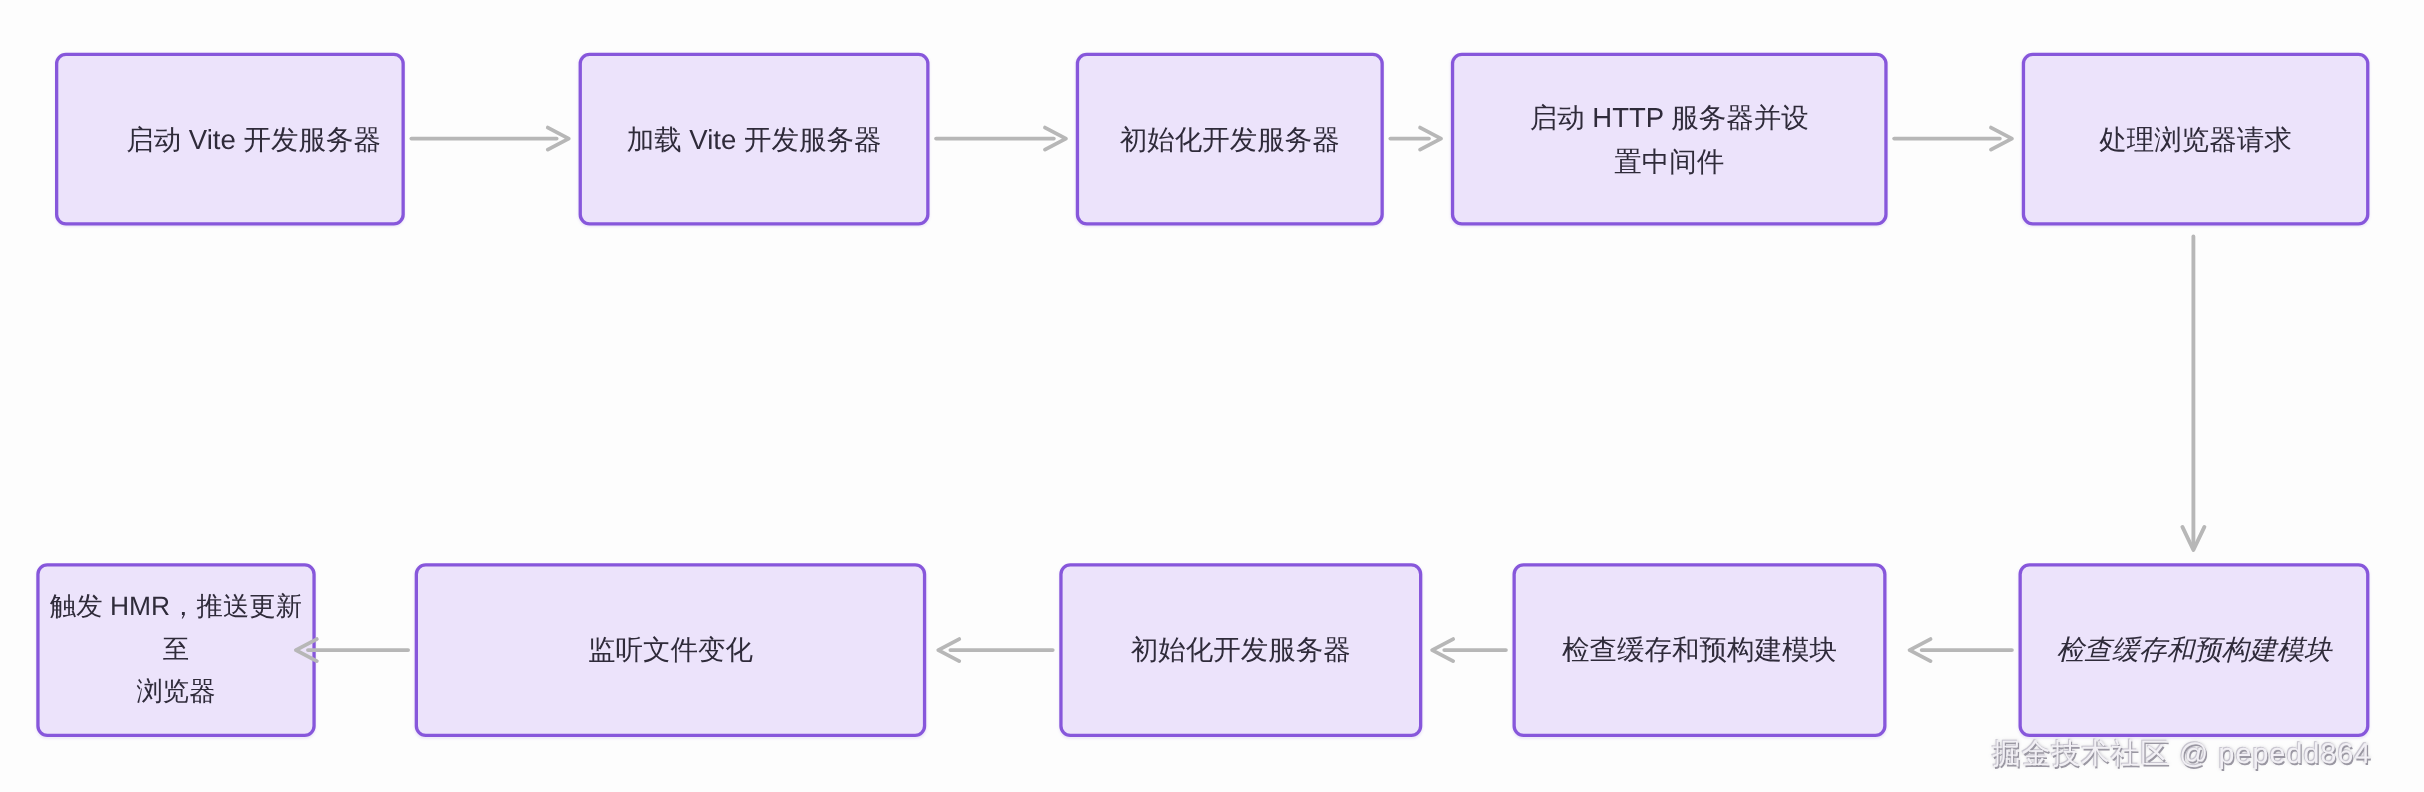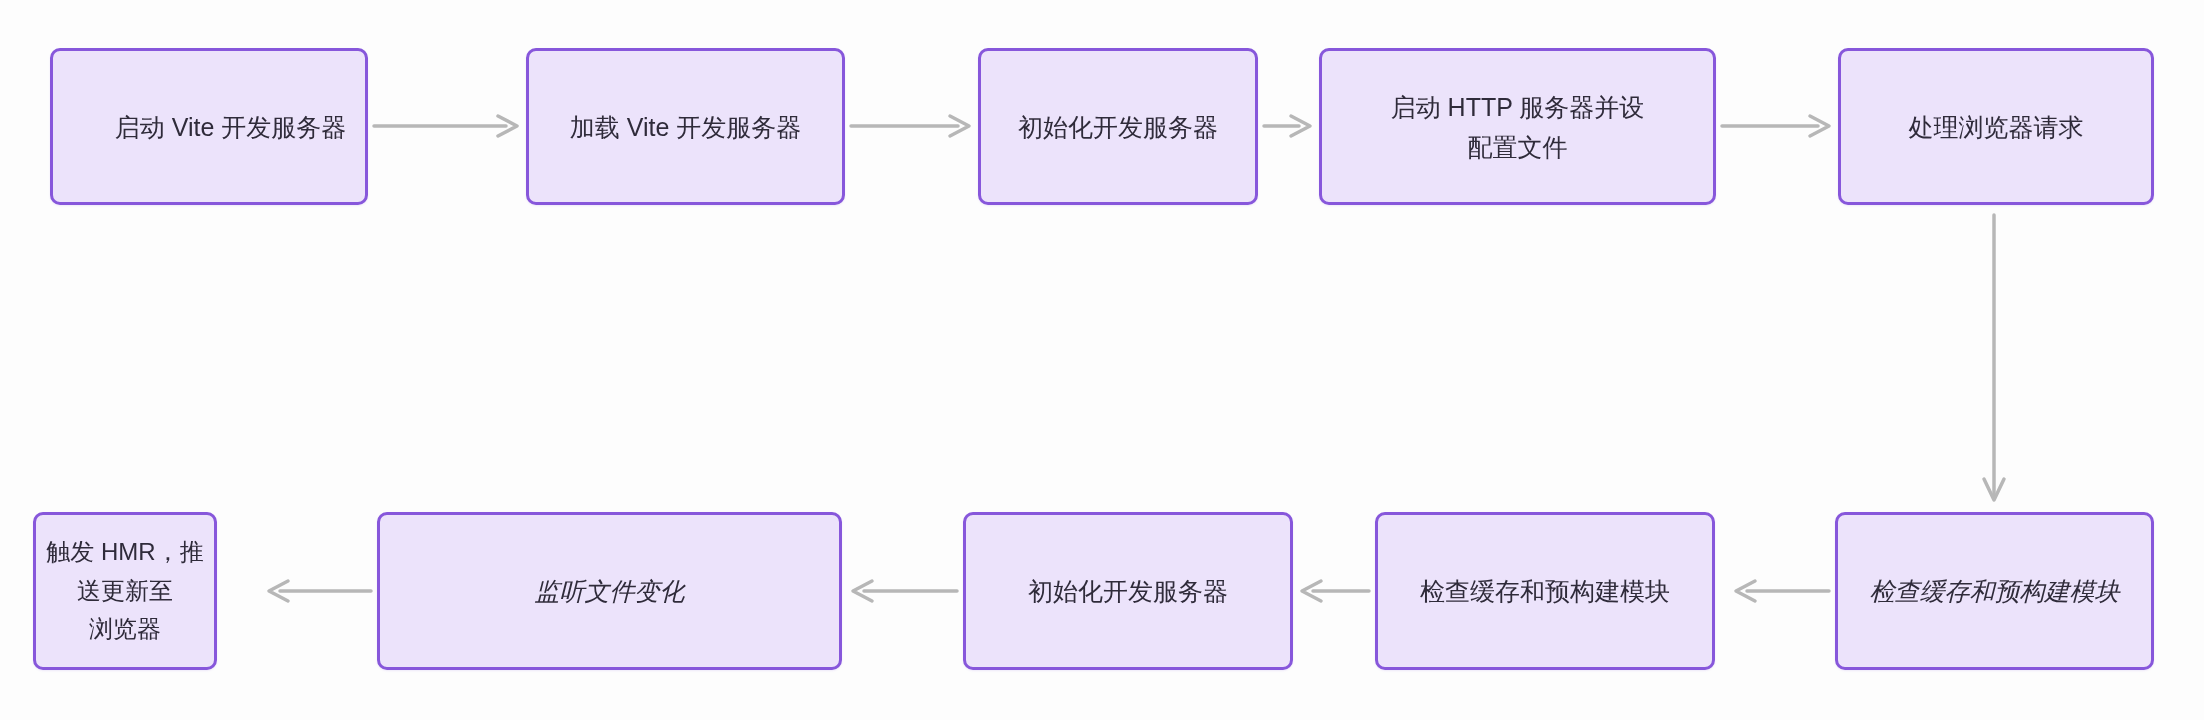--- a/index.html
+++ b/index.html
@@ -26,22 +26,22 @@
     white-space:pre-line;
     box-shadow:0 1px 2px rgba(135,87,219,0.12);
   }
   .row-top .node{top:48px;}
   .row-bottom .node{top:512px;height:158px;}
   .t0{left:50px;width:318px;padding-left:43px;}
   .t1{left:526px;width:319px;}
   .t2{left:978px;width:280px;text-align:center;}
   .t3{left:1319px;width:397px;}
   .t4{left:1838px;width:316px;}
-  .b0{left:33px;width:184px;font-size:24px;padding:0 6px;}
-  .b1{left:377px;width:465px;font-style:italic;}
+  .b0{left:33px;width:254px;font-size:24px;padding:0 6px;}
+  .b1{left:377px;width:465px;}
   .b2{left:963px;width:330px;}
   .b3{left:1375px;width:340px;}
   .b4{left:1835px;width:319px;font-style:italic;}
   svg.arrow{position:absolute;overflow:visible;}
   svg.arrow line, svg.arrow polyline{
     stroke:#b7b7b7;stroke-width:3.5;fill:none;
     stroke-linecap:round;stroke-linejoin:round;
   }
   #watermark{
     position:absolute;
@@ -59,21 +59,21 @@
 </head>
 <body>
 
 <div id="canvas">
 
   <div class="row-top">
     <div class="node t0">启动 Vite 开发服务器</div>
     <div class="node t1">加载 Vite 开发服务器</div>
     <div class="node t2">初始化开发服务器</div>
     <div class="node t3">启动 HTTP 服务器并设
-配置文件</div>
+置中间件</div>
     <div class="node t4">处理浏览器请求</div>
   </div>
 
   <div class="row-bottom">
     <div class="node b0">触发 HMR，推送更新至
 浏览器</div>
     <div class="node b1">监听文件变化</div>
     <div class="node b2">初始化开发服务器</div>
     <div class="node b3">检查缓存和预构建模块</div>
     <div class="node b4">检查缓存和预构建模块</div>
@@ -111,14 +111,15 @@
   </svg>
   <svg class="arrow" style="left:1297px;top:576px" width="74" height="30">
     <line x1="72" y1="15" x2="16" y2="15"></line>
       <polyline points="24,5 5,15 24,25"></polyline>
   </svg>
   <svg class="arrow" style="left:1731px;top:576px" width="100" height="30">
     <line x1="98" y1="15" x2="16" y2="15"></line>
       <polyline points="24,5 5,15 24,25"></polyline>
   </svg>
 
+  <div id="watermark">掘金技术社区 @ pepedd864</div>
 
 </div>
 
 </body></html>

